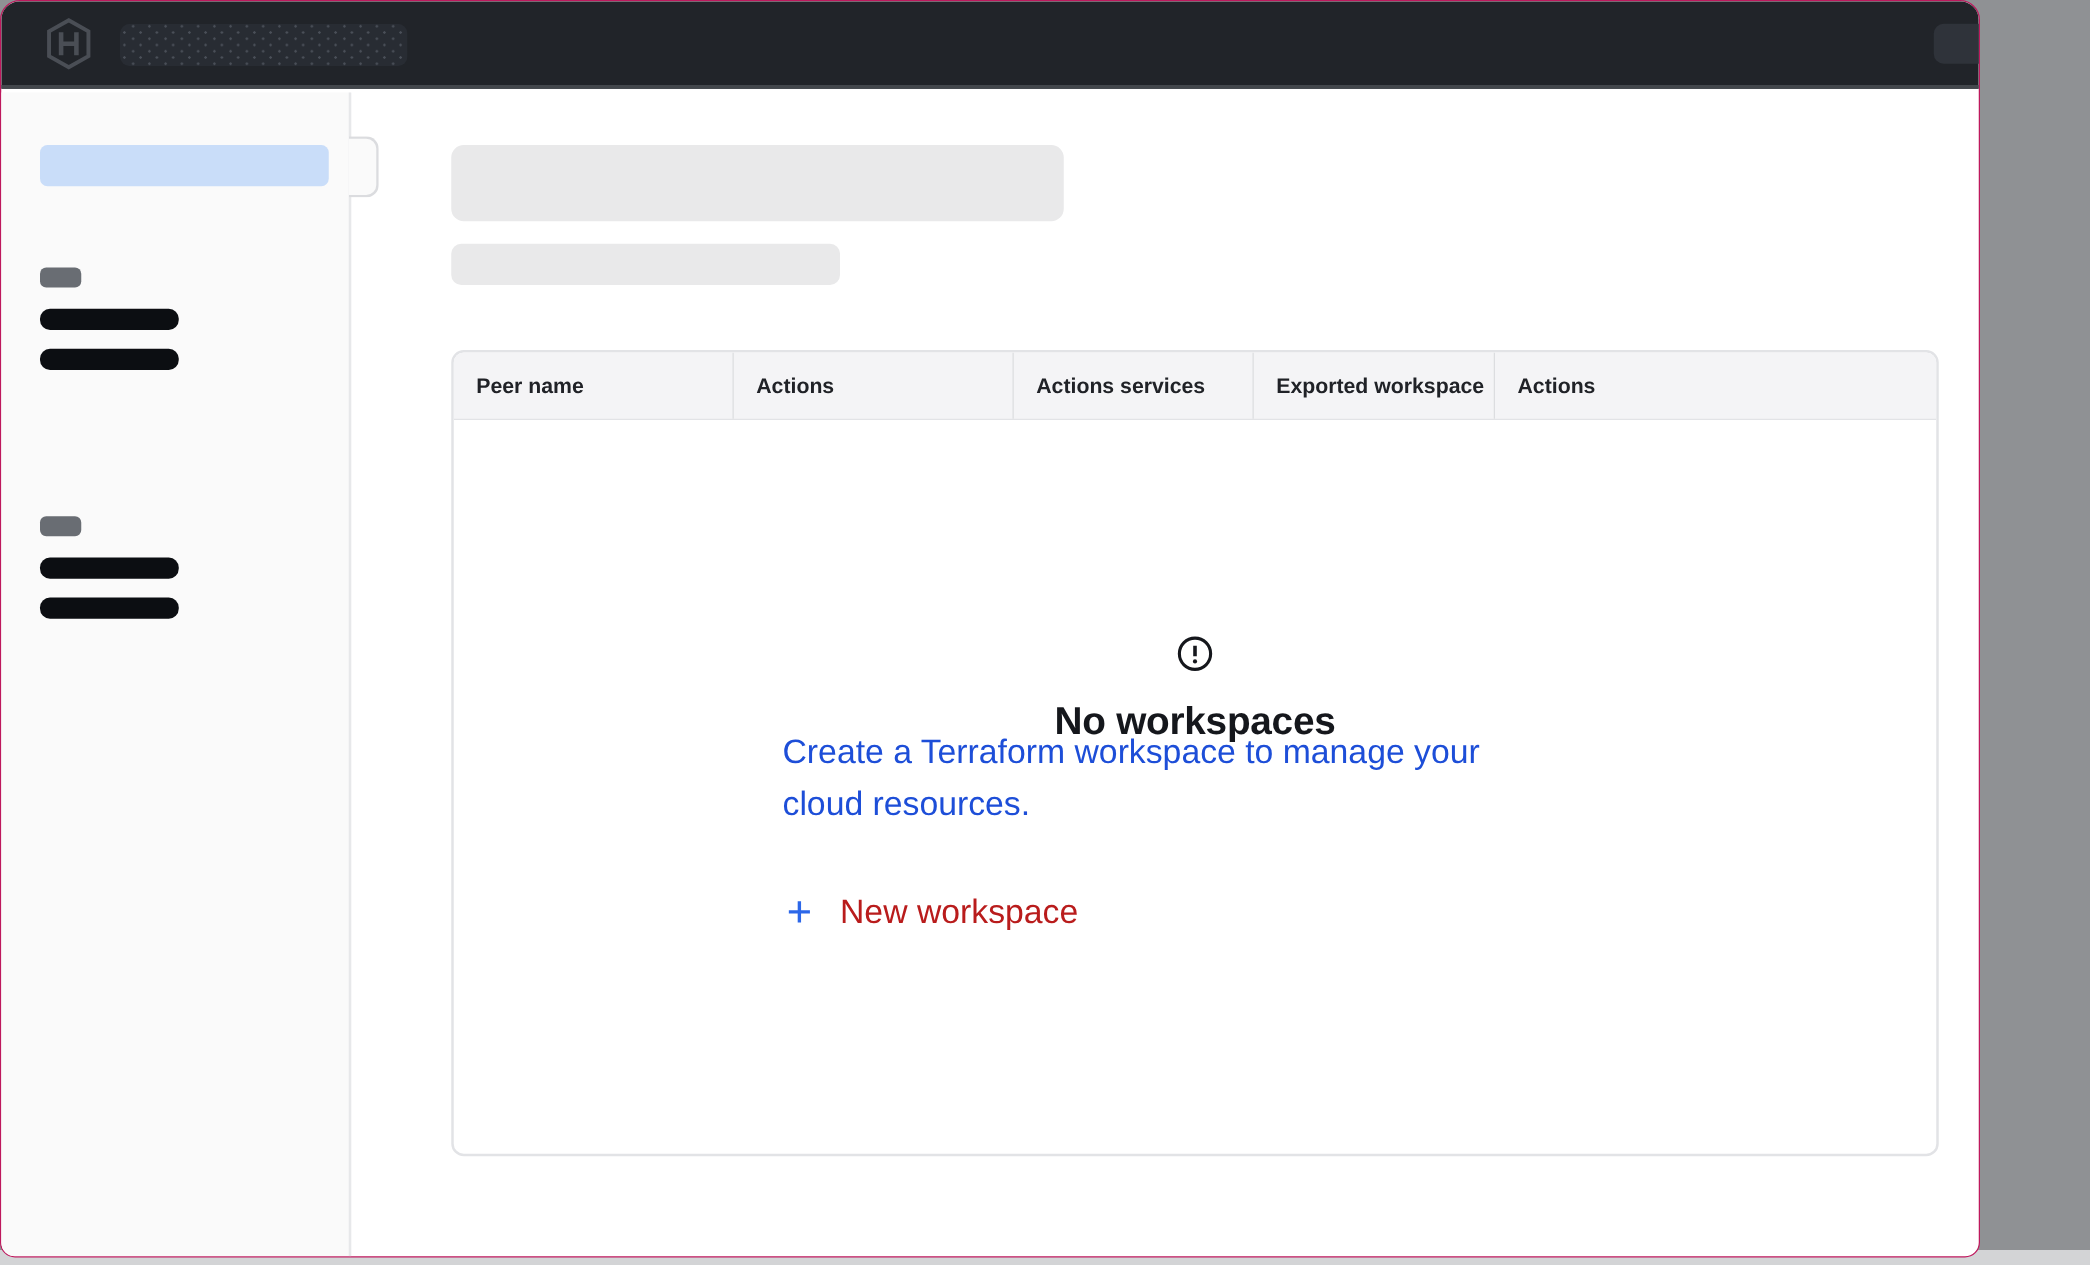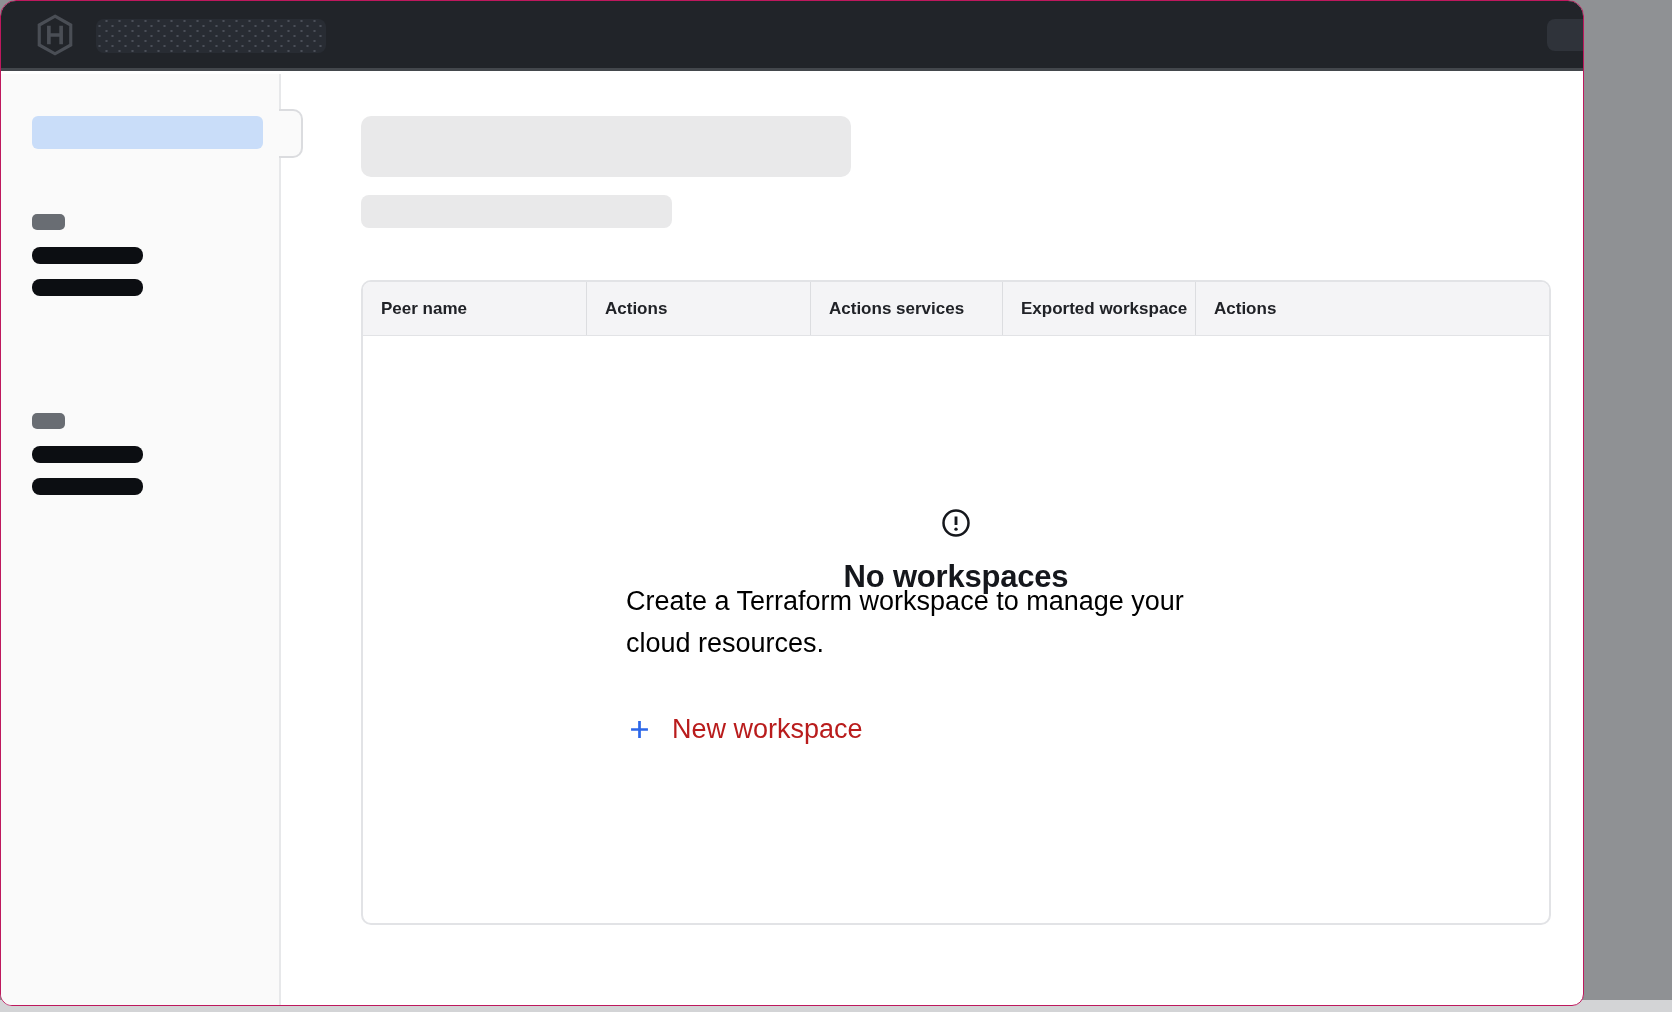--- a/index.html
+++ b/index.html
@@ -51,21 +51,21 @@
   .peers-table { position:absolute; left:360px; top:279px; width:1190px; height:645px;
     background:#fff; border:2px solid #e2e3e6; border-radius:10px; overflow:hidden; }
   .thead { display:flex; height:54px; background:#f4f4f6; border-bottom:1px solid #e2e3e6; }
   .th { display:flex; align-items:center; padding-left:18px; font-size:17px; font-weight:bold;
     color:#202227; border-left:1px solid #dcdde0; height:100%; }
   .th:first-child { border-left:none; }
 
   .empty-state { width:660px; margin:0 auto; padding-top:172px; }
   .es-title-row { display:flex; align-items:center; gap:21px; height:38px;flex-direction:column; }
   .es-title { font-size:31px; font-weight:bold; color:#15171c; letter-spacing:-0.2px; }
-  .es-desc { margin-top:34px; font-size:27px; line-height:42px; color:#000000; }
+  .es-desc { margin-top:34px; font-size:27px; line-height:42px; color:#1d4ed8; }
   .es-action { margin-top:50px; display:flex; align-items:center; gap:19px;
     color:#b91c1c; font-size:27px; font-weight:500; cursor:pointer; width:max-content; }
 </style>
 </head>
 <body>
 
 <div class="screen">
   <div class="bottom-outside"></div>
 
   <div class="window">

